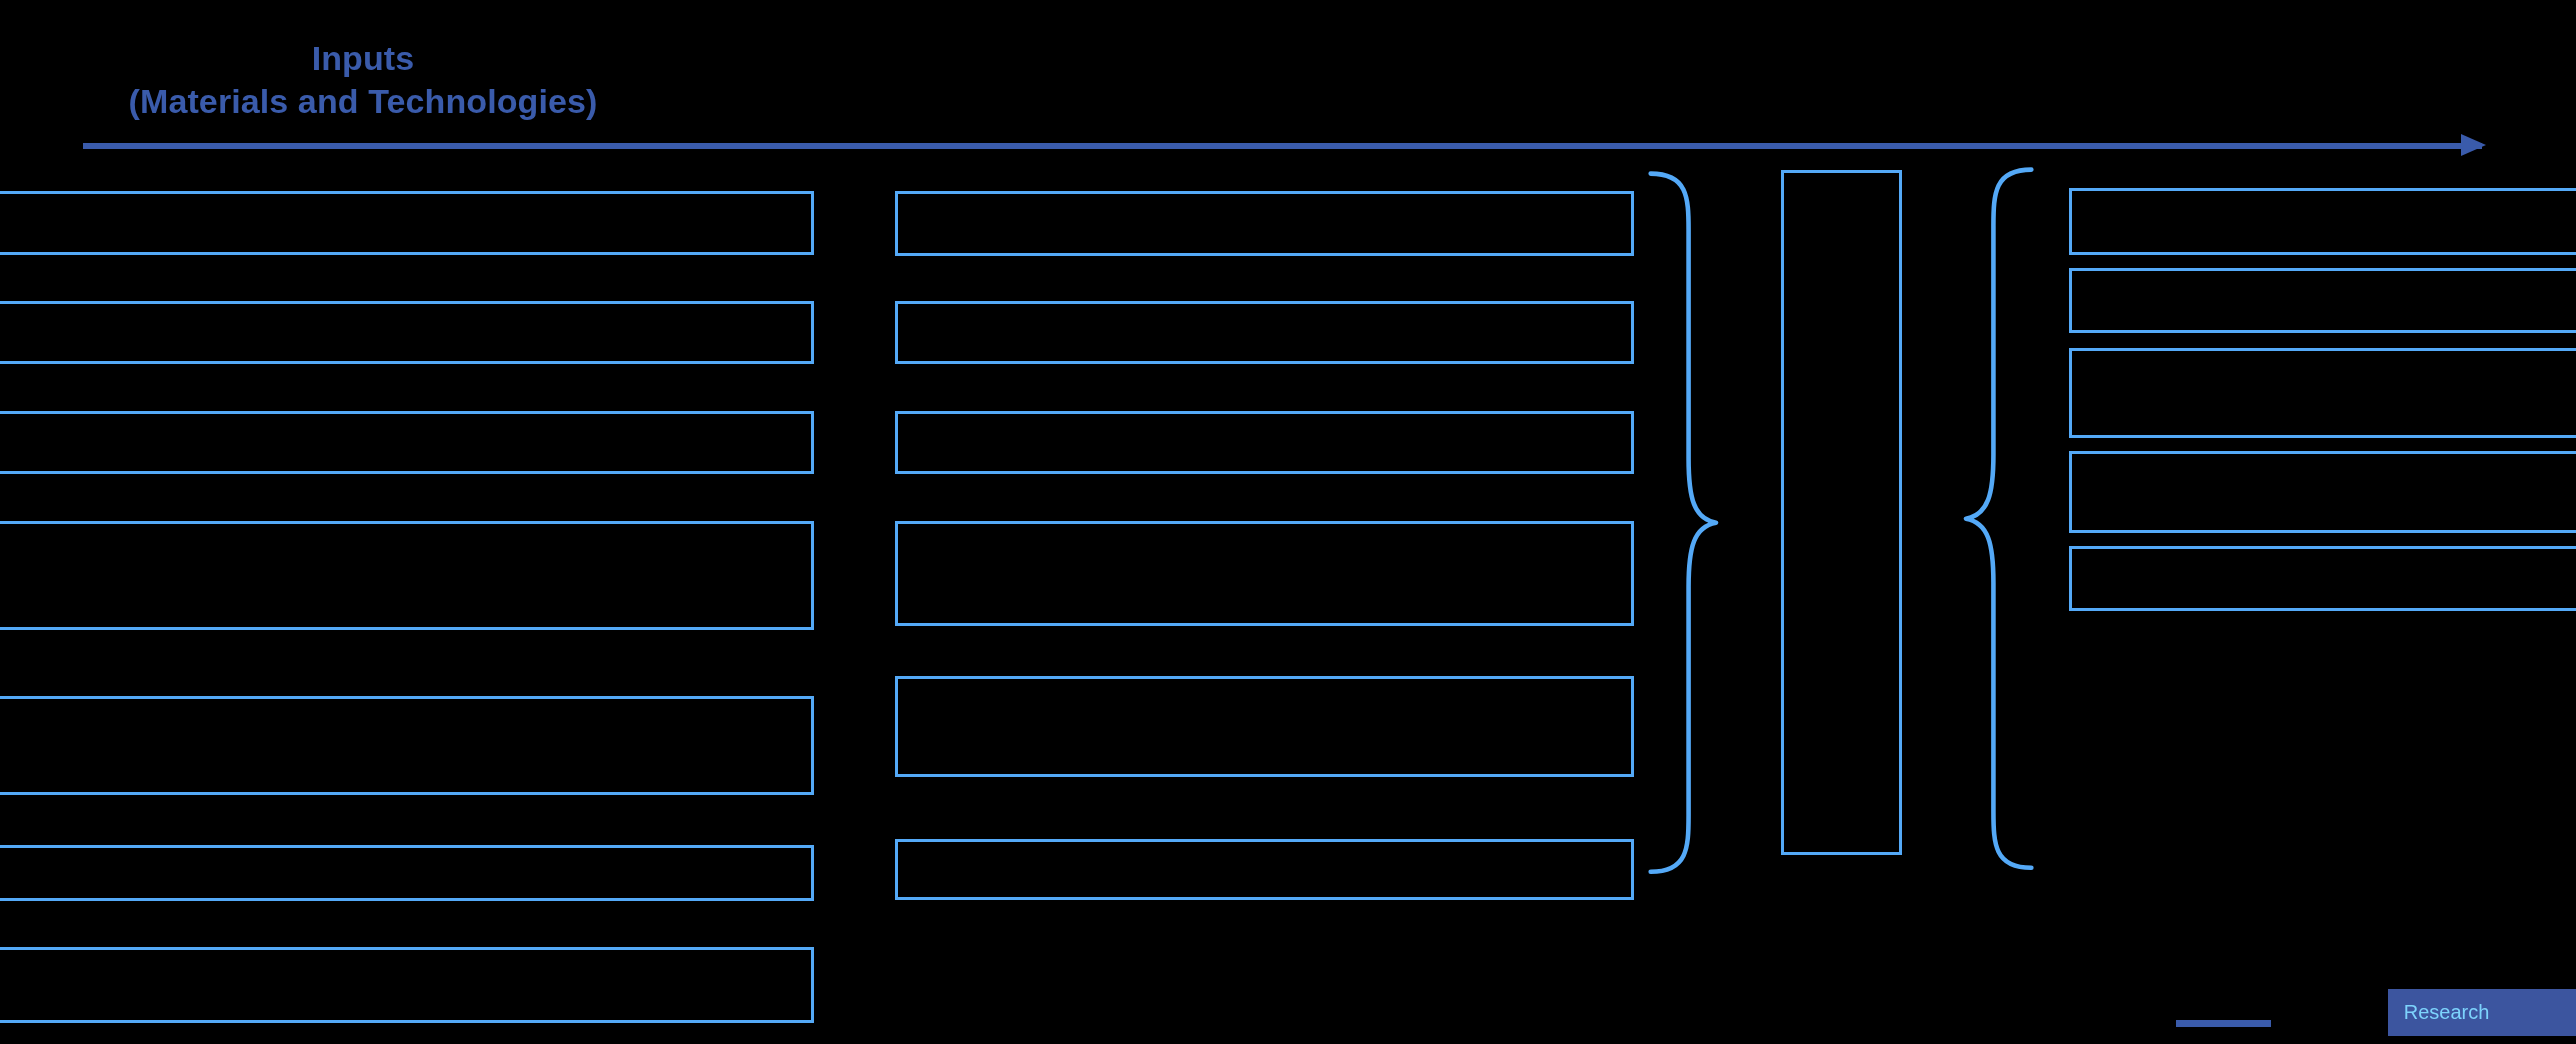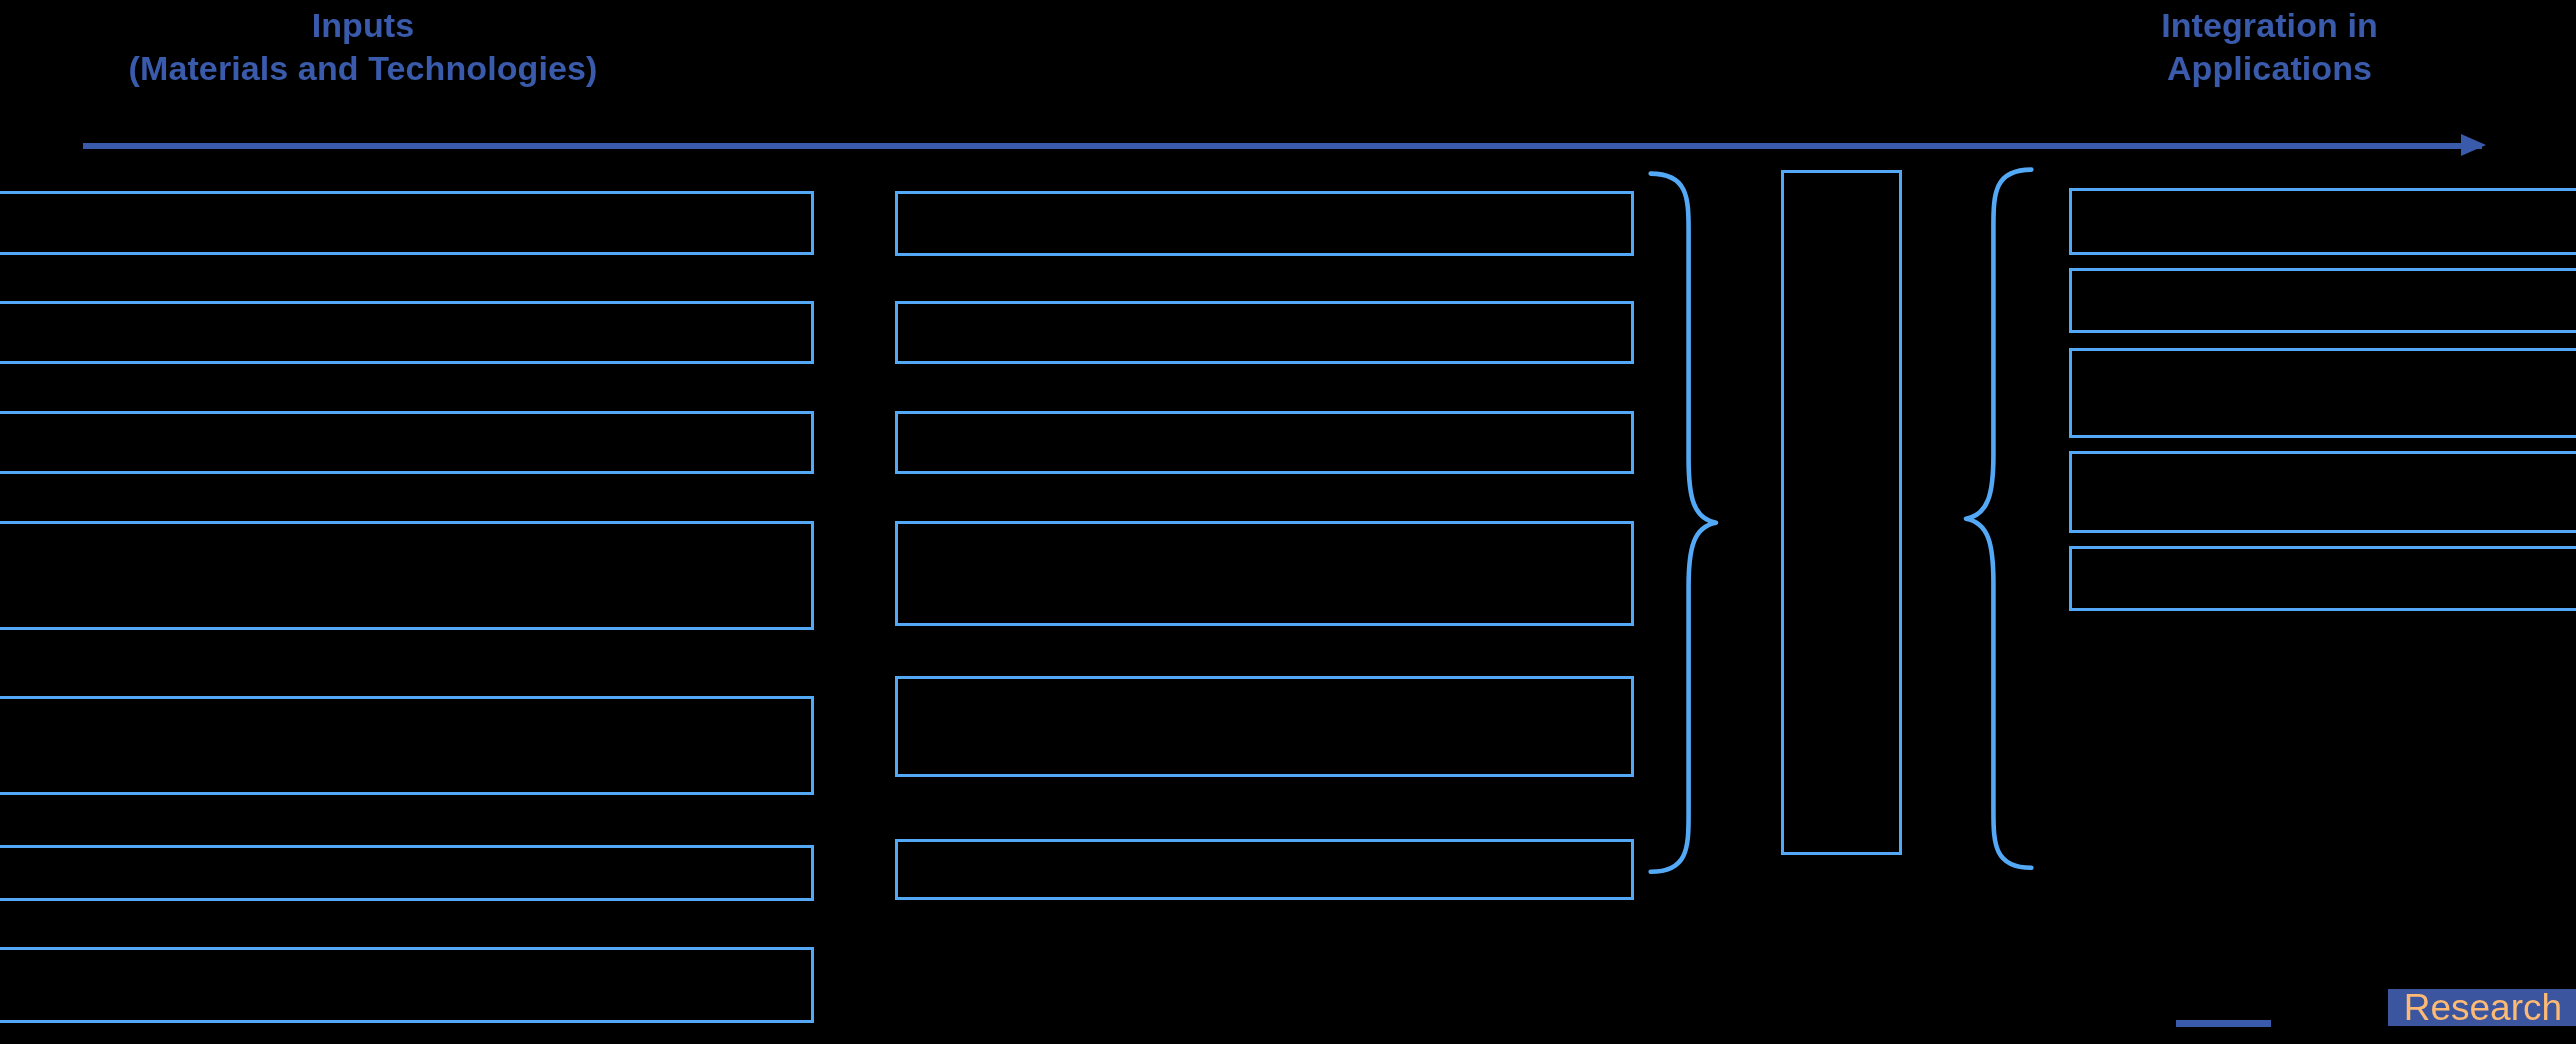--- a/index.html
+++ b/index.html
@@ -19,20 +19,21 @@
   
   .col-header {
     position: absolute;
     color: #3a5bab;
     font-weight: bold;
     font-size: 34px;
     line-height: 1.28;
     text-align: center;
     white-space: pre-line;
     letter-spacing: 0.1px;
+    margin-top: 33px;
   }
   #hdr-inputs      { left: 59px;   top: 3.9px;  width: 608px; }
   #hdr-assembly    { left: 916px; top: 3.9px;  width: 608px; }
   #hdr-integration { left: 2080px; top: 3.9px;  width: 379px; }
 
   
   #arrow-line {
     position: absolute;
     left: 83px;
     top: 143px;
@@ -74,41 +75,39 @@
     top: 1020px;
     width: 95px;
     height: 6.5px;
     background: #3a5bab;
   }
   #research-badge {
     position: absolute;
     left: 2388px;
     top: 989px;
     width: 188px;
-    height: 37px;
+    height: 47px;
     background: #3c559f;
-    color: #fdba74;
-    font-size: 37px;
+    color: #7dd3fc;
+    font-size: 20px;
     display: flex;
     align-items: center;
     padding-left: 15.7px;
     box-sizing: border-box;
   }
 </style>
 </head>
 <body>
 
 <div id="stage">
 
   <div class="col-header" id="hdr-inputs">Inputs
 (Materials and Technologies)</div>
 
 
-  <div class="col-header" id="hdr-integration">Integration in
-Applications</div>
 
   <div id="arrow-line"></div>
   <div id="arrow-head"></div>
 
   <div class="node-box" style="left:-26px; top:191px; width:840px; height:64px;"></div>
   <div class="node-box" style="left:-26px; top:301px; width:840px; height:63px;"></div>
   <div class="node-box" style="left:-26px; top:411px; width:840px; height:63px;"></div>
   <div class="node-box" style="left:-26px; top:521px; width:840px; height:109px;"></div>
   <div class="node-box" style="left:-26px; top:696px; width:840px; height:99px;"></div>
   <div class="node-box" style="left:-26px; top:845px; width:840px; height:56px;"></div>

